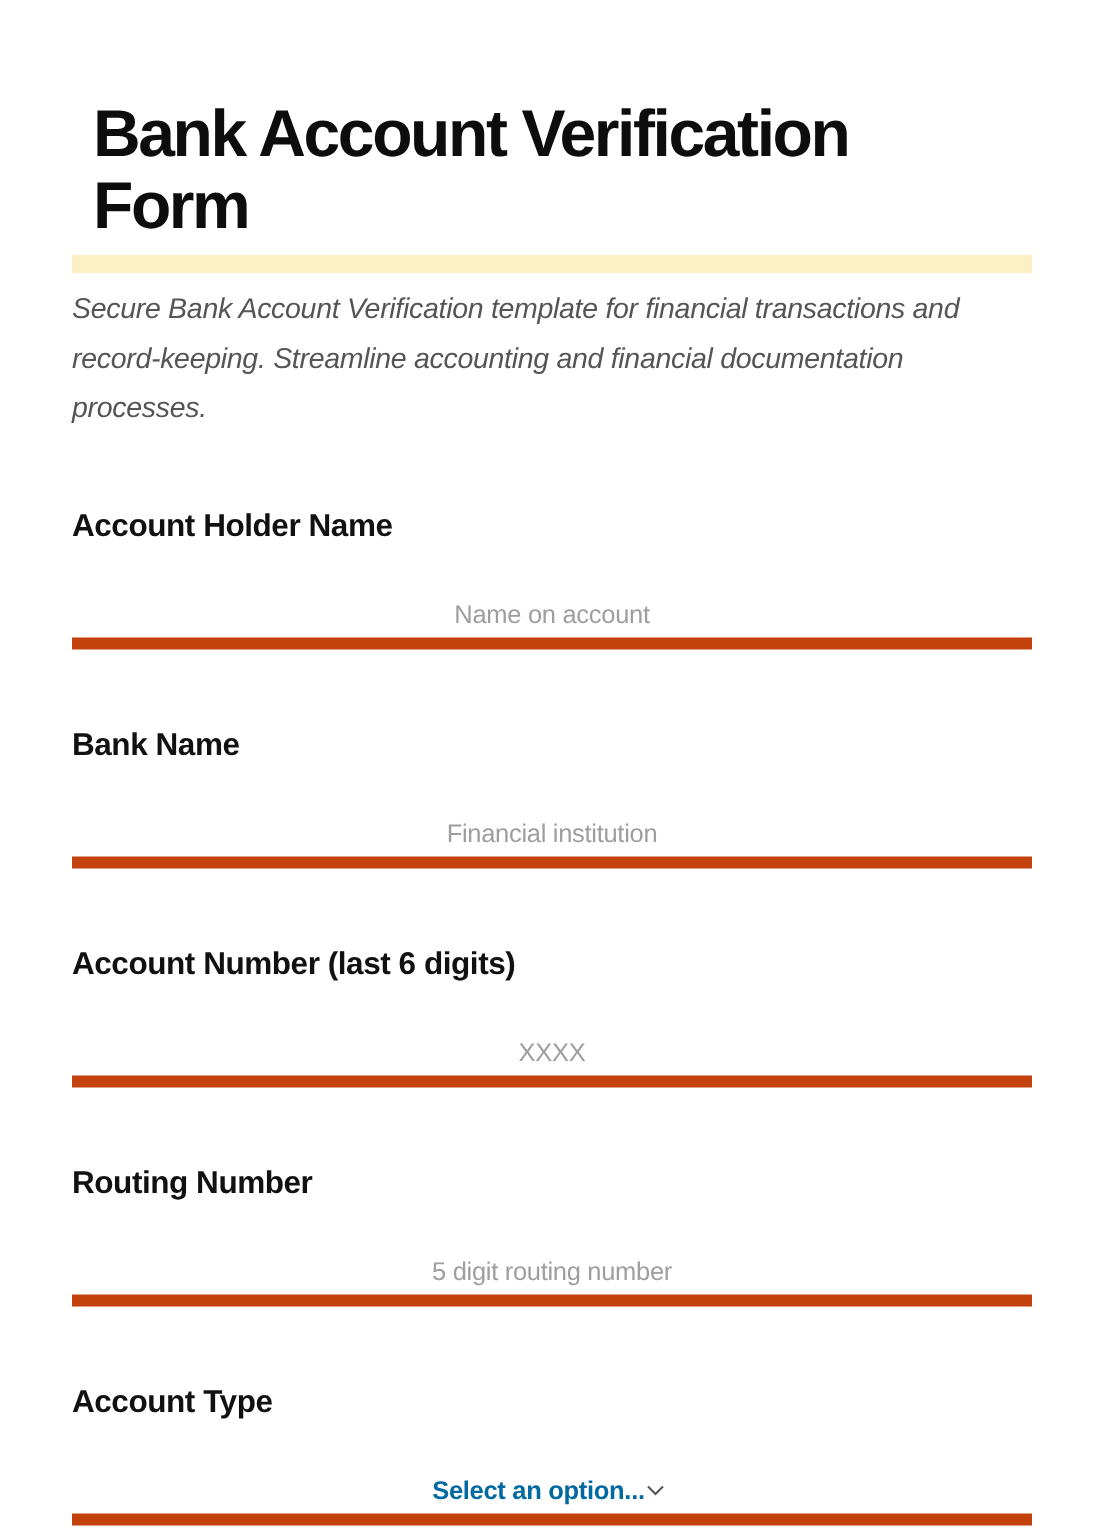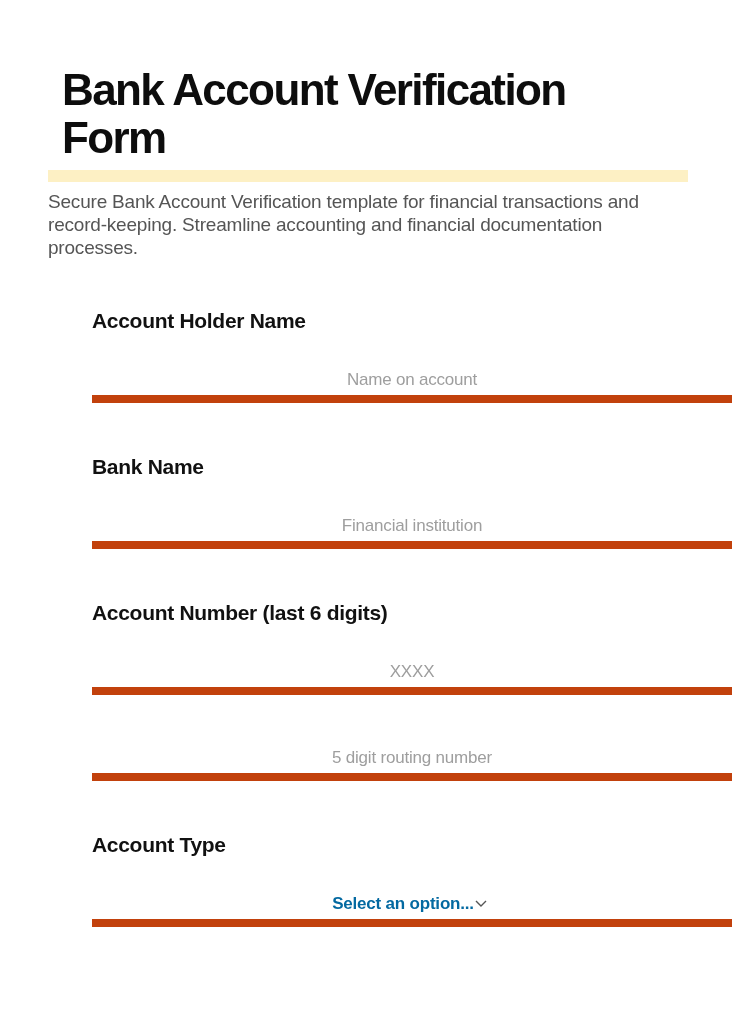--- a/index.html
+++ b/index.html
@@ -1,22 +1,22 @@
 <!DOCTYPE html>
 <html><head>
 <meta charset="utf-8">
 <style>
   html, body { margin: 0; padding: 0; background: #ffffff; }
   body { width: 736px; height: 1024px; overflow: hidden; font-family: "Liberation Sans", sans-serif; color: #111; }
   .page { padding: 0 48px; }
   .title-wrap { margin-top: 52px; display: inline-block; position: relative; }
   .title { font-family: "Liberation Sans", sans-serif; font-weight: 700; font-size: 44px; letter-spacing: -1.6px; line-height: 48px; margin: 14px; position: relative; z-index: 1; color: #0d0d0d; }
   .title-highlight { position: absolute; left: 0; right: 0; bottom: -6px; height: 12px; background: #fdf0c4; z-index: 0; }
-  .desc { margin-top: 14px; font-size: 19px; line-height: 23px; color: #555; width: 640px; letter-spacing: -0.2px; }
-  .field { margin-top: 52px; margin-left: 44px; }
+  .desc { margin-top: 14px; font-style: italic; font-size: 19px; line-height: 33px; color: #555; width: 640px; letter-spacing: -0.2px; }
+  .field { margin-top: 52px; }
   .field.first { margin-top: 50px; }
   .label { font-weight: 700; font-size: 21px; color: #111; letter-spacing: -0.3px; line-height: 24px; }
   .input { margin-top: 36px; display: flex; align-items: center; justify-content: center; border-bottom: 8px solid #c2410c; height: 34px; width: 640px; box-sizing: border-box; padding-bottom: 4px; }
   .placeholder { font-size: 17px; color: #9e9e9e; letter-spacing: -0.2px; }
   .select-value { font-size: 17px; color: #0369a1; letter-spacing: -0.2px; font-weight: bold; }
   .chevron { width: 14px; height: 10px; margin-right: 4px; }
 </style>
 </head>
 <body>
 
@@ -42,20 +42,21 @@
   </div>
 
   <div class="field">
     <div class="label">Account Number (last 6 digits)</div>
     <div class="input">
       <span class="placeholder">XXXX</span>
     </div>
   </div>
 
   <div class="field">
+    <div class="label">Routing Number</div>
     <div class="input">
       <span class="placeholder">5 digit routing number</span>
     </div>
   </div>
 
   <div class="field">
     <div class="label">Account Type</div>
     <div class="input">
       <span class="select-value">Select an option...</span>
       <svg class="chevron" viewBox="0 0 14 10">

